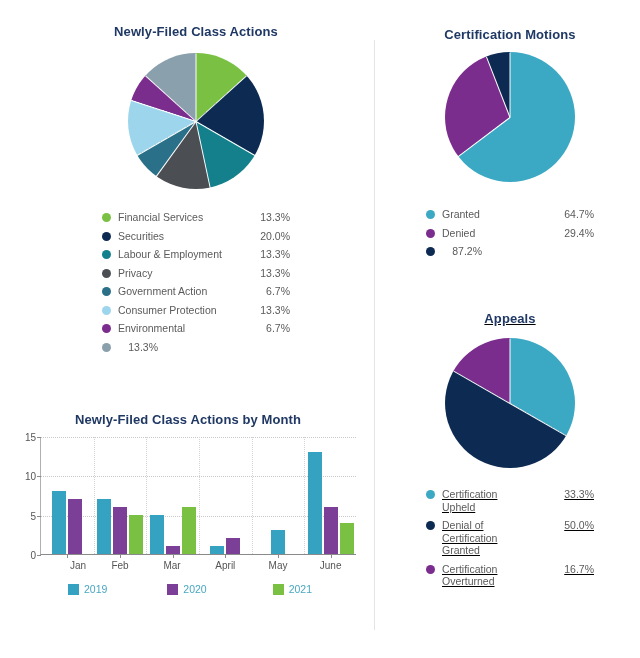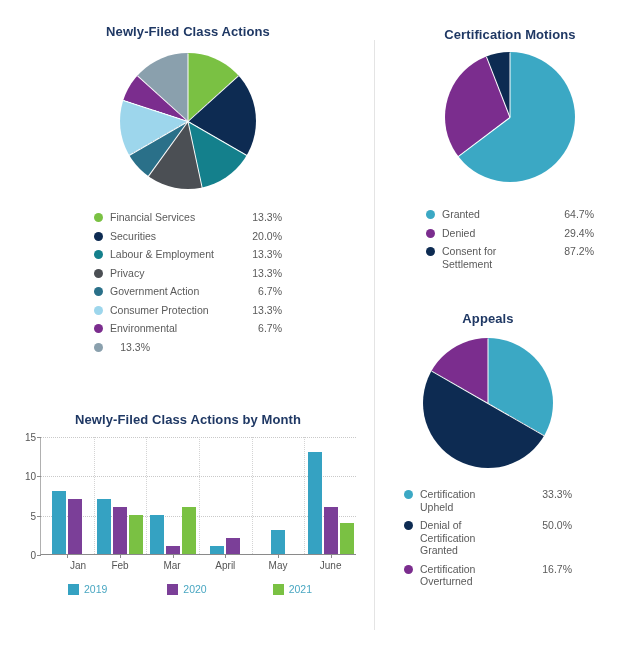--- a/index.html
+++ b/index.html
@@ -137,21 +137,21 @@
   .bl-swatch { width: 11px; height: 11px; margin-right: 5px; }
   .bl-text { font-size: 10.5px; color: #4aa7c2; }
 </style>
 </head>
 <body>
 
 <div id="root">
 
   <div class="divider"></div>
 
-  <div id="nf-panel" style="position:absolute;left:8px;top:24px;width:360px;">
+  <div id="nf-panel" style="position:absolute;left:16px;top:24px;width:360px;">
     <div class="panel-title">Newly-Filed Class Actions</div>
     <div id="nf-pie-wrap" style="display:flex;justify-content:center;margin-top:14px;">
       <div id="nf-pie" class="pie" style="width: 136px; height: 136px; background: conic-gradient(rgb(122, 193, 67) 0deg, rgb(122, 193, 67) 47.928deg, rgb(13, 43, 82) 47.928deg, rgb(13, 43, 82) 120deg, rgb(20, 128, 140) 120deg, rgb(20, 128, 140) 167.928deg, rgb(75, 79, 84) 167.928deg, rgb(75, 79, 84) 215.856deg, rgb(42, 112, 137) 215.856deg, rgb(42, 112, 137) 240deg, rgb(157, 214, 236) 240deg, rgb(157, 214, 236) 287.928deg, rgb(123, 45, 142) 287.928deg, rgb(123, 45, 142) 312.072deg, rgb(138, 160, 173) 312.072deg, rgb(138, 160, 173) 360deg);">
           <div class="pie-sep" style="transform: rotate(-90deg);"></div>
           <div class="pie-sep" style="transform: rotate(-42.0721deg);"></div>
           <div class="pie-sep" style="transform: rotate(30deg);"></div>
           <div class="pie-sep" style="transform: rotate(77.9279deg);"></div>
           <div class="pie-sep" style="transform: rotate(125.856deg);"></div>
           <div class="pie-sep" style="transform: rotate(150deg);"></div>
           <div class="pie-sep" style="transform: rotate(197.928deg);"></div>
@@ -290,28 +290,26 @@
           <span class="legend-label">Granted</span>
           <span class="legend-value" style="width: 40px;">64.7%</span>
         </div>
         <div class="legend-row">
           <span class="legend-dot" style="background: rgb(123, 45, 142);"></span>
           <span class="legend-label">Denied</span>
           <span class="legend-value" style="width: 40px;">29.4%</span>
         </div>
         <div class="legend-row">
           <span class="legend-dot" style="background: rgb(13, 43, 82);"></span>
-          <span class="legend-label">Consent for
-Settlement</span>
           <span class="legend-value" style="width: 40px;">87.2%</span>
         </div>
       </div>
   </div>
 
-  <div id="ap-panel" style="position:absolute;left:364px;top:311px;width:248px;">
+  <div id="ap-panel" style="position:absolute;left:386px;top:311px;width:248px;text-decoration:underline;">
     <div class="panel-title">Appeals</div>
     <div style="display:flex;justify-content:center;margin-top:12px;">
       <div id="ap-pie" class="pie" style="width: 130px; height: 130px; background: conic-gradient(rgb(59, 168, 196) 0deg, rgb(59, 168, 196) 119.88deg, rgb(13, 43, 82) 119.88deg, rgb(13, 43, 82) 299.88deg, rgb(123, 45, 142) 299.88deg, rgb(123, 45, 142) 360deg);">
           <div class="pie-sep" style="transform: rotate(-90deg);"></div>
           <div class="pie-sep" style="transform: rotate(29.88deg);"></div>
           <div class="pie-sep" style="transform: rotate(209.88deg);"></div>
         </div>
     </div>
     <div id="ap-legend" class="legend" style="width:168px;margin:20px auto 0 auto;">
         <div class="legend-row">

